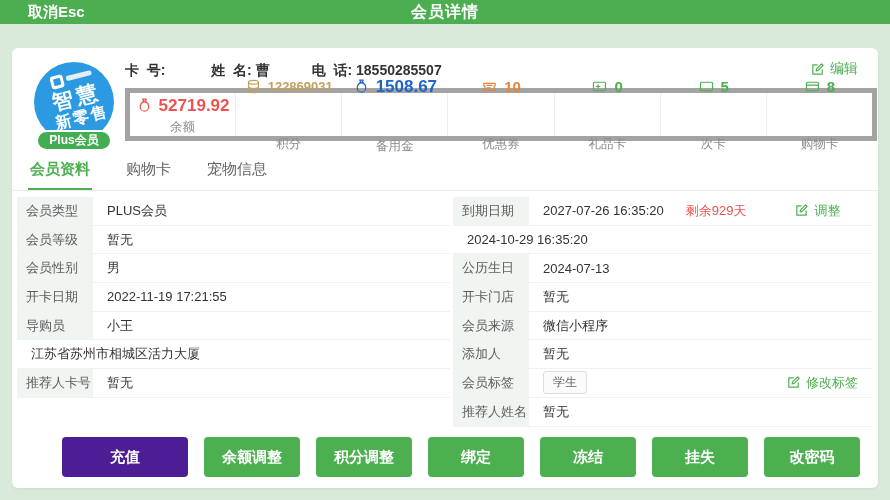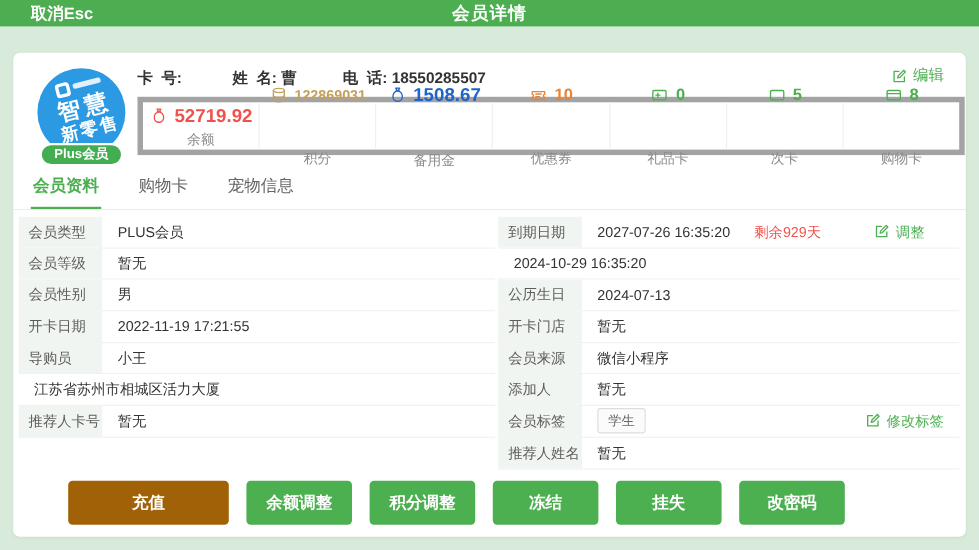--- a/index.html
+++ b/index.html
@@ -101,21 +101,21 @@
     padding:2px 9px; border-radius:3px;font-family:Liberation Serif, serif;
   }
   
   .actions {
     position:absolute; left:50px; right:0; top:389px; height:40px; display:flex; gap:16px;
   }
   .abtn {
     height:40px; border:none; border-radius:4px; color:#fff; font-size:15px; font-weight:bold;
     font-family:inherit; width:96px; cursor:pointer; background:#4caf50;
   }
-  .abtn.orange { background:#a16207; width:146px; }
+  .abtn.orange { background:#4c1d95; width:126px; }
 </style>
 </head>
 <body>
 
 <div class="topbar">
   <span class="cancel">取消Esc</span>
   <span class="title">会员详情</span>
 </div>
 
 <div class="panel">
@@ -329,18 +329,19 @@
         <div class="ilabel">推荐人姓名</div>
         <div class="ival">暂无</div>
       </div>
     </div>
   </div>
 
   <div class="actions">
     <button class="abtn orange">充值</button>
     <button class="abtn">余额调整</button>
     <button class="abtn">积分调整</button>
+    <button class="abtn">绑定</button>
     <button class="abtn">冻结</button>
     <button class="abtn">挂失</button>
     <button class="abtn">改密码</button>
   </div>
 
 </div>
 
 </body></html>

